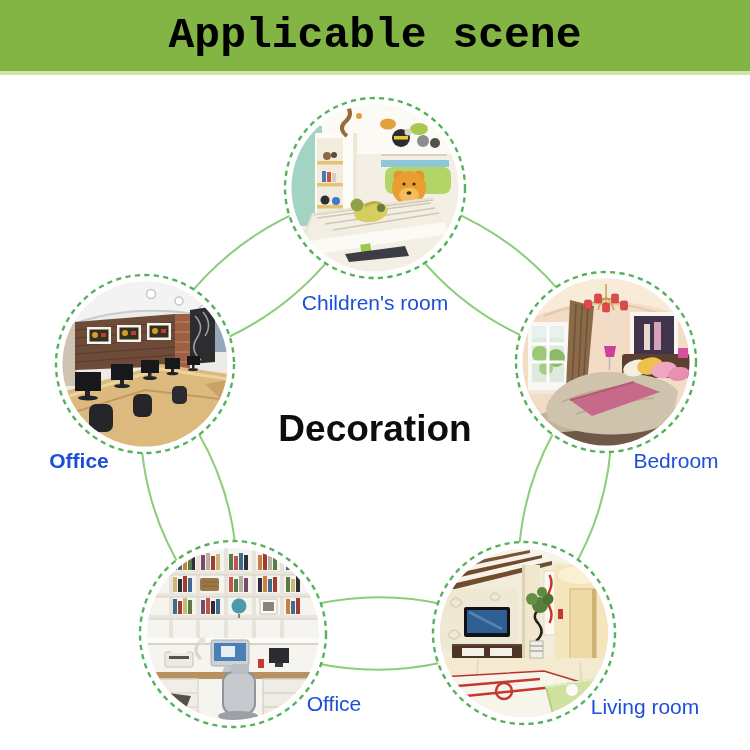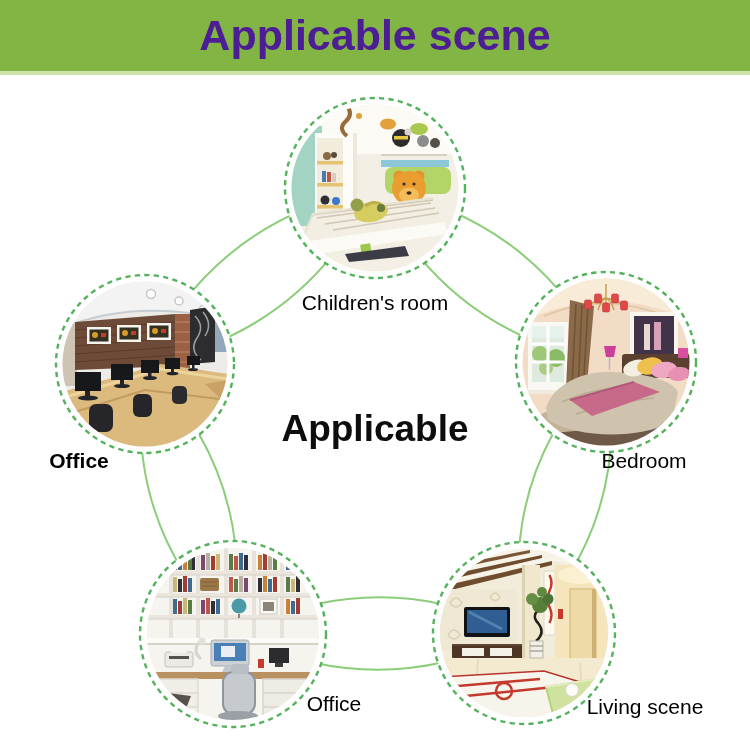--- a/index.html
+++ b/index.html
@@ -1,29 +1,29 @@
 <!DOCTYPE html>
 <html><head>
 <meta charset="utf-8">
 <style>
   html,body{margin:0;padding:0;background:#ffffff;}
   .stage{position:relative;width:750px;height:750px;background:#ffffff;overflow:hidden;
          font-family:"Liberation Sans", sans-serif;}
   .banner{position:absolute;left:0;top:0;width:750px;height:71px;background:#82b544;
           border-bottom:4px solid #cfe2aa;display:flex;align-items:center;justify-content:center;}
-  .banner h1{margin:14px;color:#4c1d95;font-size:43px;font-weight:bold;letter-spacing:0px;
-             font-family:Liberation Sans, sans-serif;}
+  .banner h1{margin:14px;color:#000000;font-size:43px;font-weight:bold;letter-spacing:0px;
+             font-family:Liberation Mono, monospace;}
   .diagram{position:absolute;left:0;top:0;width:750px;height:750px;}
   .center-title{position:absolute;left:375px;top:408px;transform:translateX(-50%);
                 font-size:37px;font-weight:bold;color:#0d0d0d;white-space:nowrap;}
-  .scene-label{position:absolute;transform:translateX(-50%);font-size:21px;color:#000000;
+  .scene-label{position:absolute;transform:translateX(-50%);font-size:21px;color:#1d4ed8;
                white-space:nowrap;}
   .lbl-children{left:375px;top:291px;}
   .lbl-office{left:79px;top:449px;font-weight:bold;}
-  .lbl-bedroom{left:644px;top:449px;}
+  .lbl-bedroom{left:676px;top:449px;}
   .lbl-study{left:334px;top:692px;}
   .lbl-living{left:645px;top:695px;}
 </style>
 </head>
 <body>
 
 <div class="stage">
 
   <svg class="diagram" viewBox="0 0 750 750" xmlns="http://www.w3.org/2000/svg">
     <defs>
@@ -367,21 +367,21 @@
         <path d="M22,54 L85,44" stroke="#e2efc2" stroke-width="2"></path>
         <circle cx="48" cy="57" r="6.5" fill="#fcfbf6" stroke="#d8d4c6" stroke-width="1"></circle>
       </g>
     </g>
   </svg>
 
   <header class="banner">
     <h1>Applicable scene</h1>
   </header>
 
-  <div class="center-title">Applicable</div>
+  <div class="center-title">Decoration</div>
 
   <div class="scene-label lbl-children">Children's room</div>
   <div class="scene-label lbl-office">Office</div>
   <div class="scene-label lbl-bedroom">Bedroom</div>
   <div class="scene-label lbl-study">Office</div>
-  <div class="scene-label lbl-living">Living scene</div>
+  <div class="scene-label lbl-living">Living room</div>
 
 </div>
 
 </body></html>

